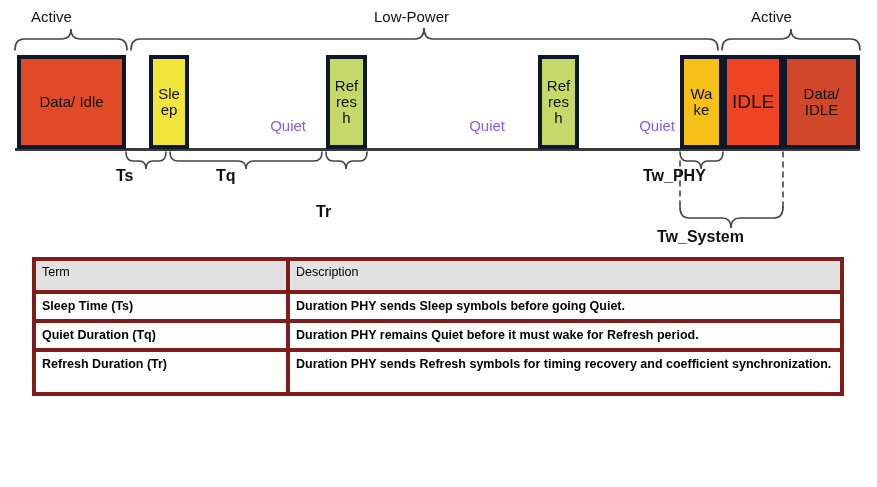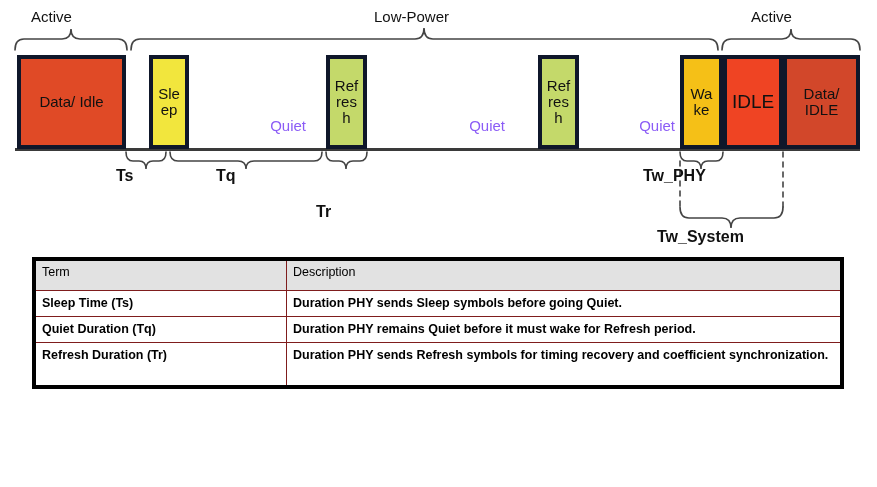--- a/index.html
+++ b/index.html
@@ -86,21 +86,21 @@
     position: absolute;
     left: 32px;
     top: 257px;
     width: 812px;
     border-collapse: collapse;
     border: 4px solid #000000;
     background: #ffffff;
     table-layout: fixed;
   }
   #term-table td, #term-table th {
-    border: 1px solid #7f1d1d;
+    border: 4px solid #7f1d1d;
     padding: 4px 6px 5px 6px;
     vertical-align: top;
     text-align: left;
     font-size: 12.5px;
     color: #000000;
   }
   #term-table thead th {
     background: #e2e2e2;
     font-weight: normal;
     height: 20px;

